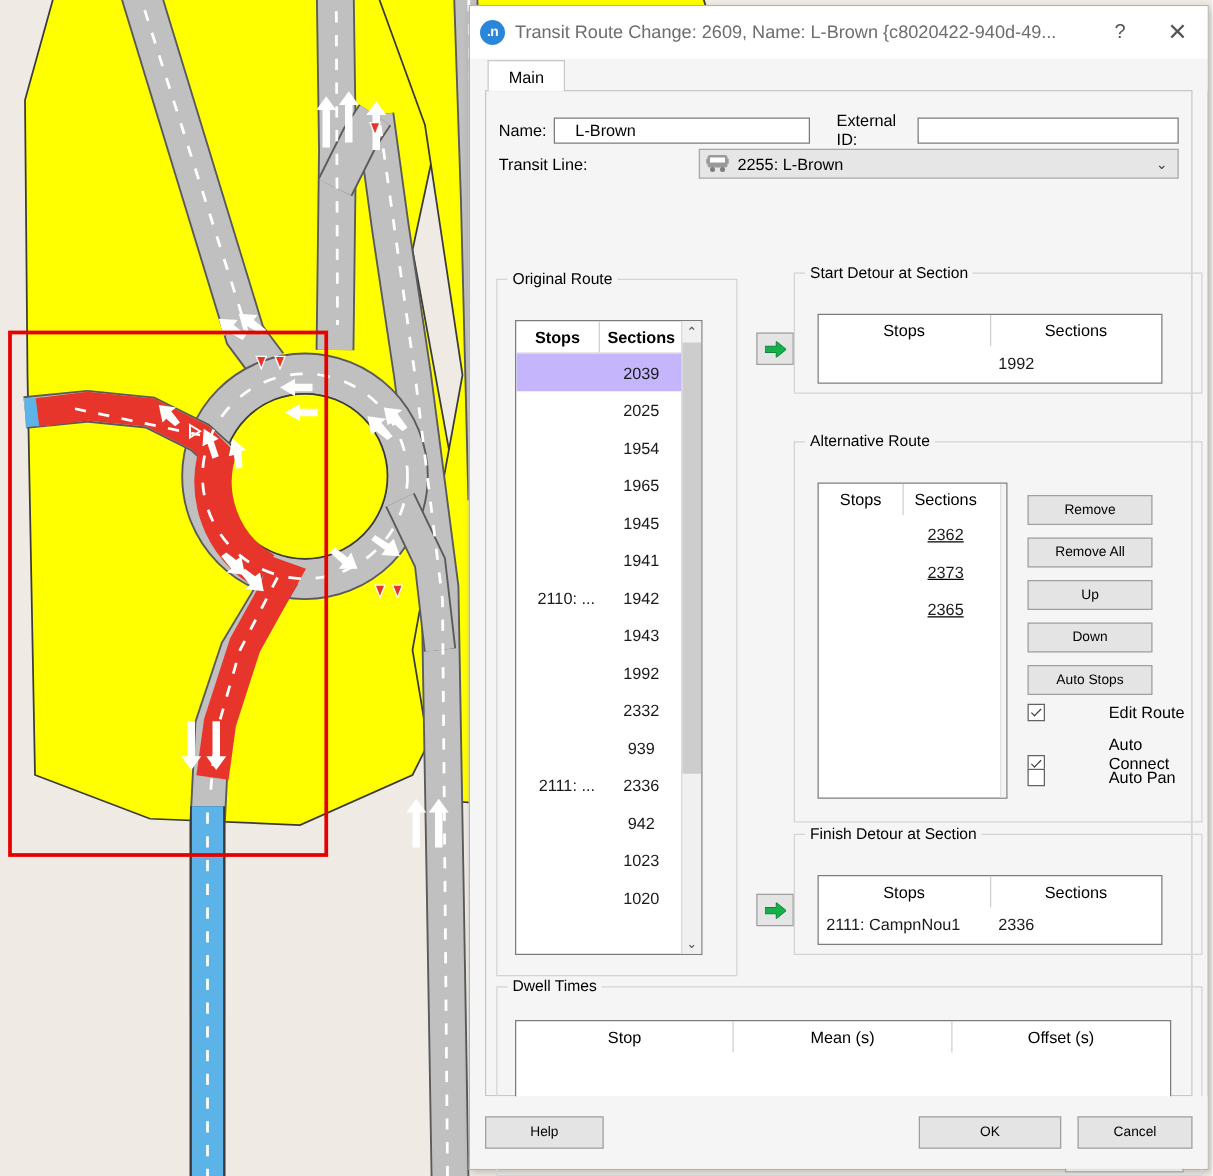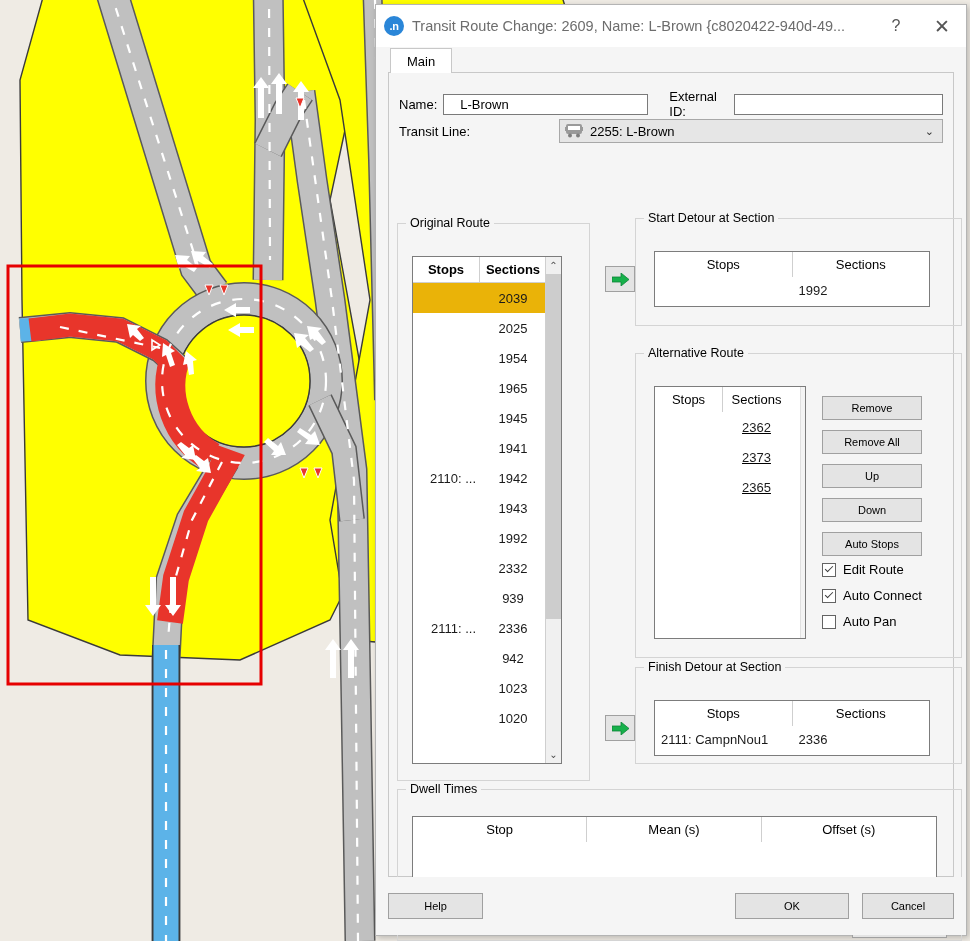--- a/index.html
+++ b/index.html
@@ -172,21 +172,21 @@
     top: -8px;
     left: 8px;
     background: #f5f5f5;
     padding: 0 4px;
     font-size: 12.5px;
     color: #000;
     white-space: nowrap;
   }
 
   #gb-original { left: 8px;  top: 150px; width: 193px; height: 558px; }
-  #gb-start    { left: 246px; top: 145px; width: 327px; height: 108px; }
+  #gb-start    { left: 246px; top: 145px; width: 327px; height: 97px; }
   #gb-alt      { left: 246px; top: 280px; width: 327px; height: 305px; }
   #gb-finish   { left: 246px; top: 594px; width: 327px; height: 97px; }
   #gb-dwell    { left: 8px;  top: 716px; width: 565px; height: 152px; }
 
   
   .tbl {
     border: 1px solid #7c7c7c;
     background: #fff;
     box-sizing: border-box;
     position: absolute;
@@ -205,21 +205,21 @@
     padding: 5px 0 5px 0;
     box-sizing: border-box;
     color: #000;
     white-space: nowrap;
     overflow: hidden;
   }
   .th.bold { font-weight: bold; }
   .th.sep { border-right: 1px solid #cfcfcf; }
   .tbody { flex: 1 1 auto; overflow: hidden; }
   .trow { display: flex; height: 30px; align-items: center; }
-  .trow.sel { background: #eab308; }
+  .trow.sel { background: #c4b5fd; }
   .td {
     font-size: 13px;
     box-sizing: border-box;
     white-space: nowrap;
     overflow: hidden;
     color: #1a1a1a;
   }
 
   
   #tbl-original {
@@ -327,22 +327,23 @@
   #btn-remove     { top: 42px; }
   #btn-remove-all { top: 76px; }
   #btn-up         { top: 110px; }
   #btn-down       { top: 144px; }
   #btn-autostops  { top: 178px; }
 
   .chkrow {
     position: absolute;
     left: 186px;
     display: flex;
-    align-items: center;
+    align-items: flex-end;
     font-size: 13px;
+    gap: 44px;
   }
   #chk-edit    { top: 208px; }
   #chk-connect { top: 234px; }
   #chk-pan     { top: 260px; }
   .chkbox {
     width: 14px; height: 14px;
     border: 1px solid #636363;
     background: #fff;
     margin-right: 7px;
     box-sizing: border-box;

